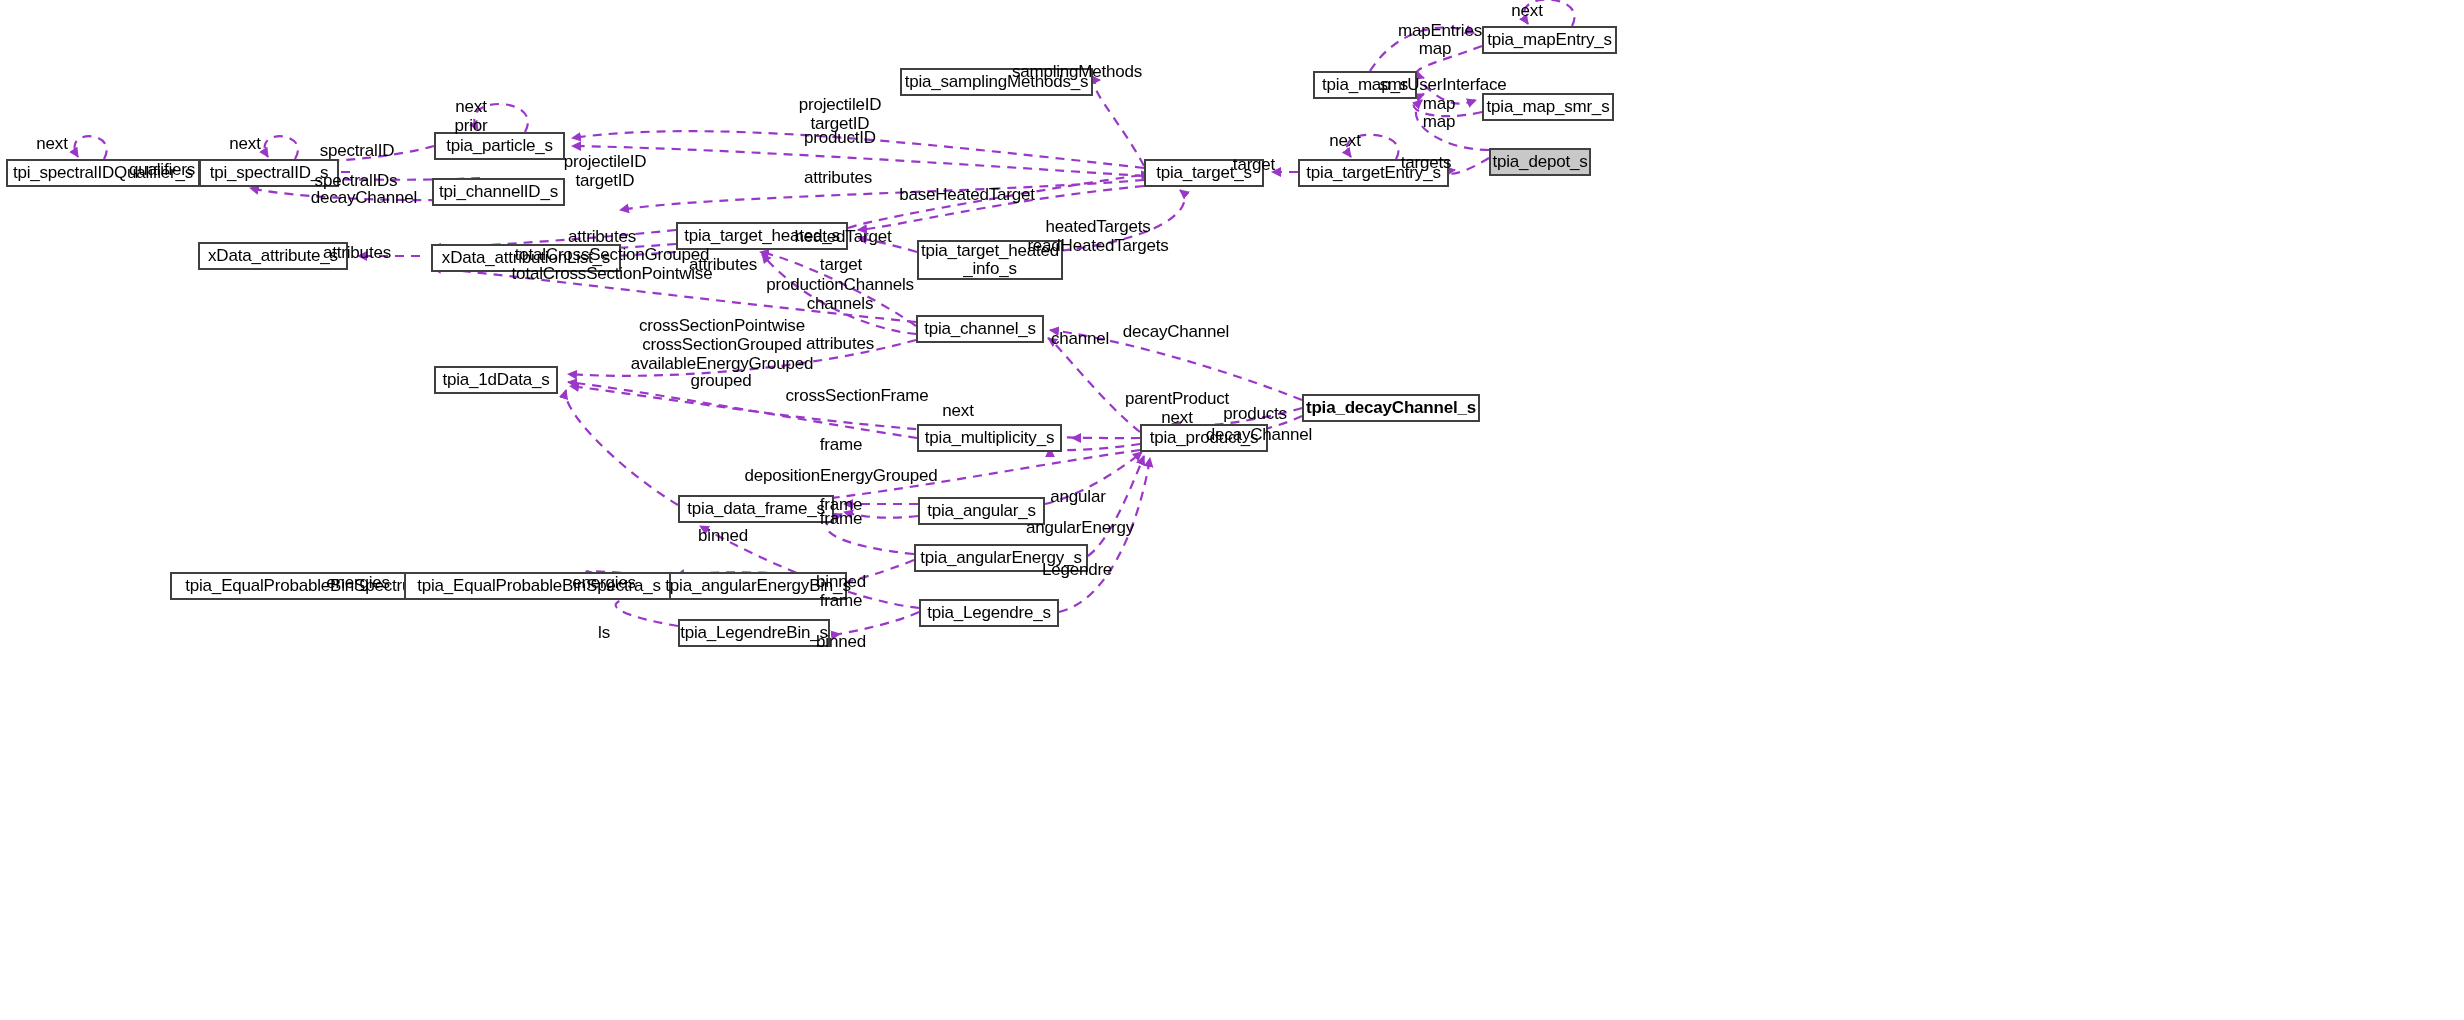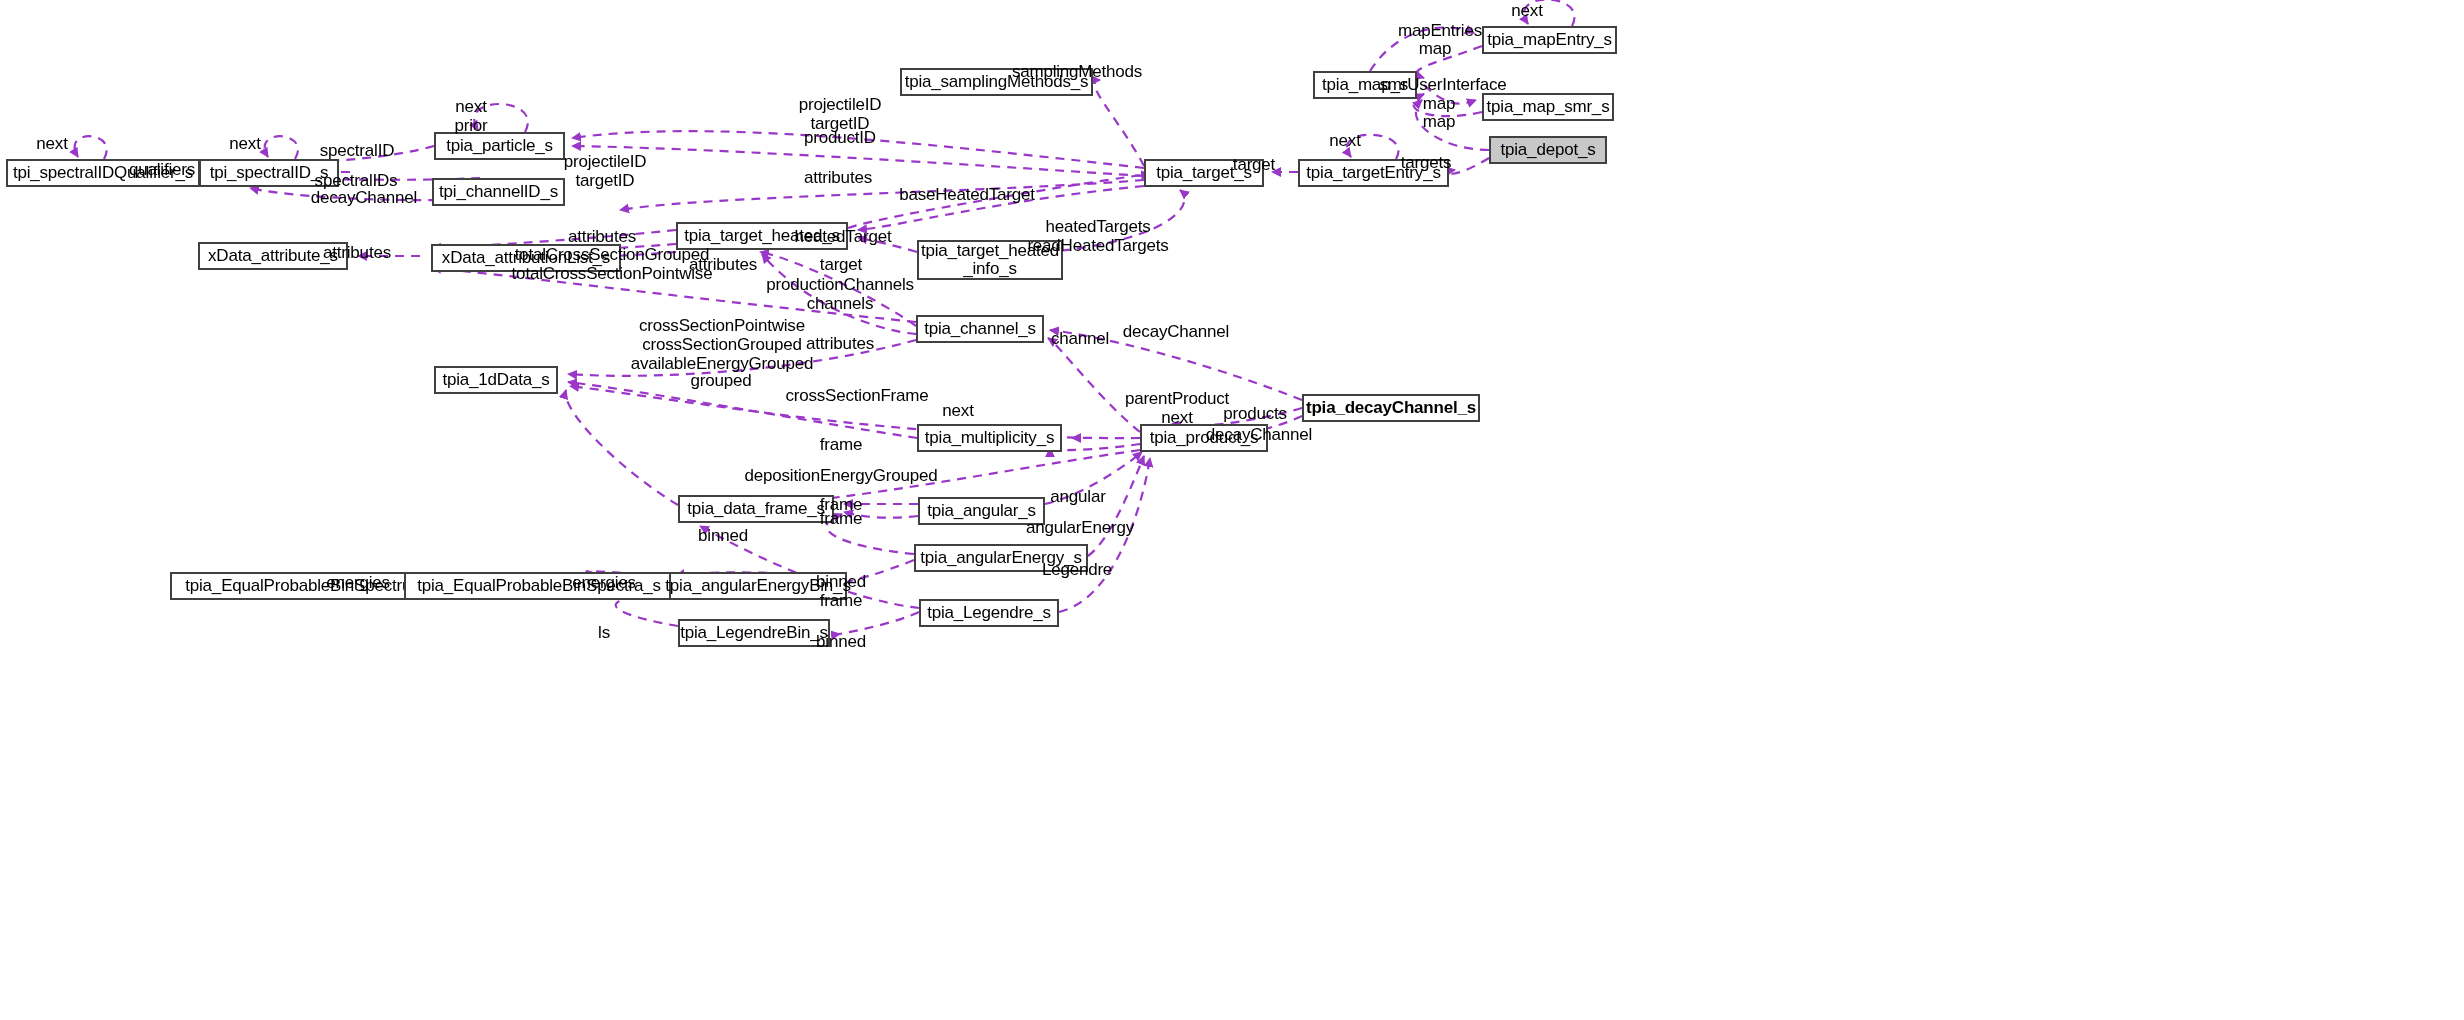--- a/index.html
+++ b/index.html
@@ -100,21 +100,21 @@
     </g>
   </svg>
 <div class="node" style="left: 6px; top: 159px; width: 194px; height: 28px;">tpi_spectralIDQualifier_s</div>
     <div class="node" style="left: 199px; top: 159px; width: 140px; height: 28px;">tpi_spectralID_s</div>
     <div class="node" style="left: 434px; top: 132px; width: 131px; height: 28px;">tpia_particle_s</div>
     <div class="node" style="left: 432px; top: 178px; width: 133px; height: 28px;">tpi_channelID_s</div>
     <div class="node" style="left: 900px; top: 68px; width: 193px; height: 28px;">tpia_samplingMethods_s</div>
     <div class="node" style="left: 1313px; top: 71px; width: 104px; height: 28px;">tpia_map_s</div>
     <div class="node" style="left: 1482px; top: 26px; width: 135px; height: 28px;">tpia_mapEntry_s</div>
     <div class="node" style="left: 1482px; top: 93px; width: 132px; height: 28px;">tpia_map_smr_s</div>
-    <div class="node current" style="left: 1489px; top: 136px; width: 118px; height: 28px;">tpia_depot_s</div>
+    <div class="node current" style="left: 1489px; top: 148px; width: 102px; height: 28px;">tpia_depot_s</div>
     <div class="node" style="left: 1144px; top: 159px; width: 120px; height: 28px;">tpia_target_s</div>
     <div class="node" style="left: 1298px; top: 159px; width: 151px; height: 28px;">tpia_targetEntry_s</div>
     <div class="node" style="left: 198px; top: 242px; width: 150px; height: 28px;">xData_attribute_s</div>
     <div class="node" style="left: 420px; top: 244px; width: 190px; height: 28px; margin-left: 11px;">xData_attributionList_s</div>
     <div class="node" style="left: 676px; top: 222px; width: 172px; height: 28px;">tpia_target_heated_s</div>
     <div class="node" style="left: 917px; top: 240px; width: 146px; height: 40px;">tpia_target_heated
 _info_s</div>
     <div class="node" style="left: 916px; top: 315px; width: 128px; height: 28px;">tpia_channel_s</div>
     <div class="node" style="left: 434px; top: 366px; width: 124px; height: 28px;">tpia_1dData_s</div>
     <div class="node" style="left: 1302px; top: 394px; width: 178px; height: 28px; font-weight: bold;">tpia_decayChannel_s</div>

